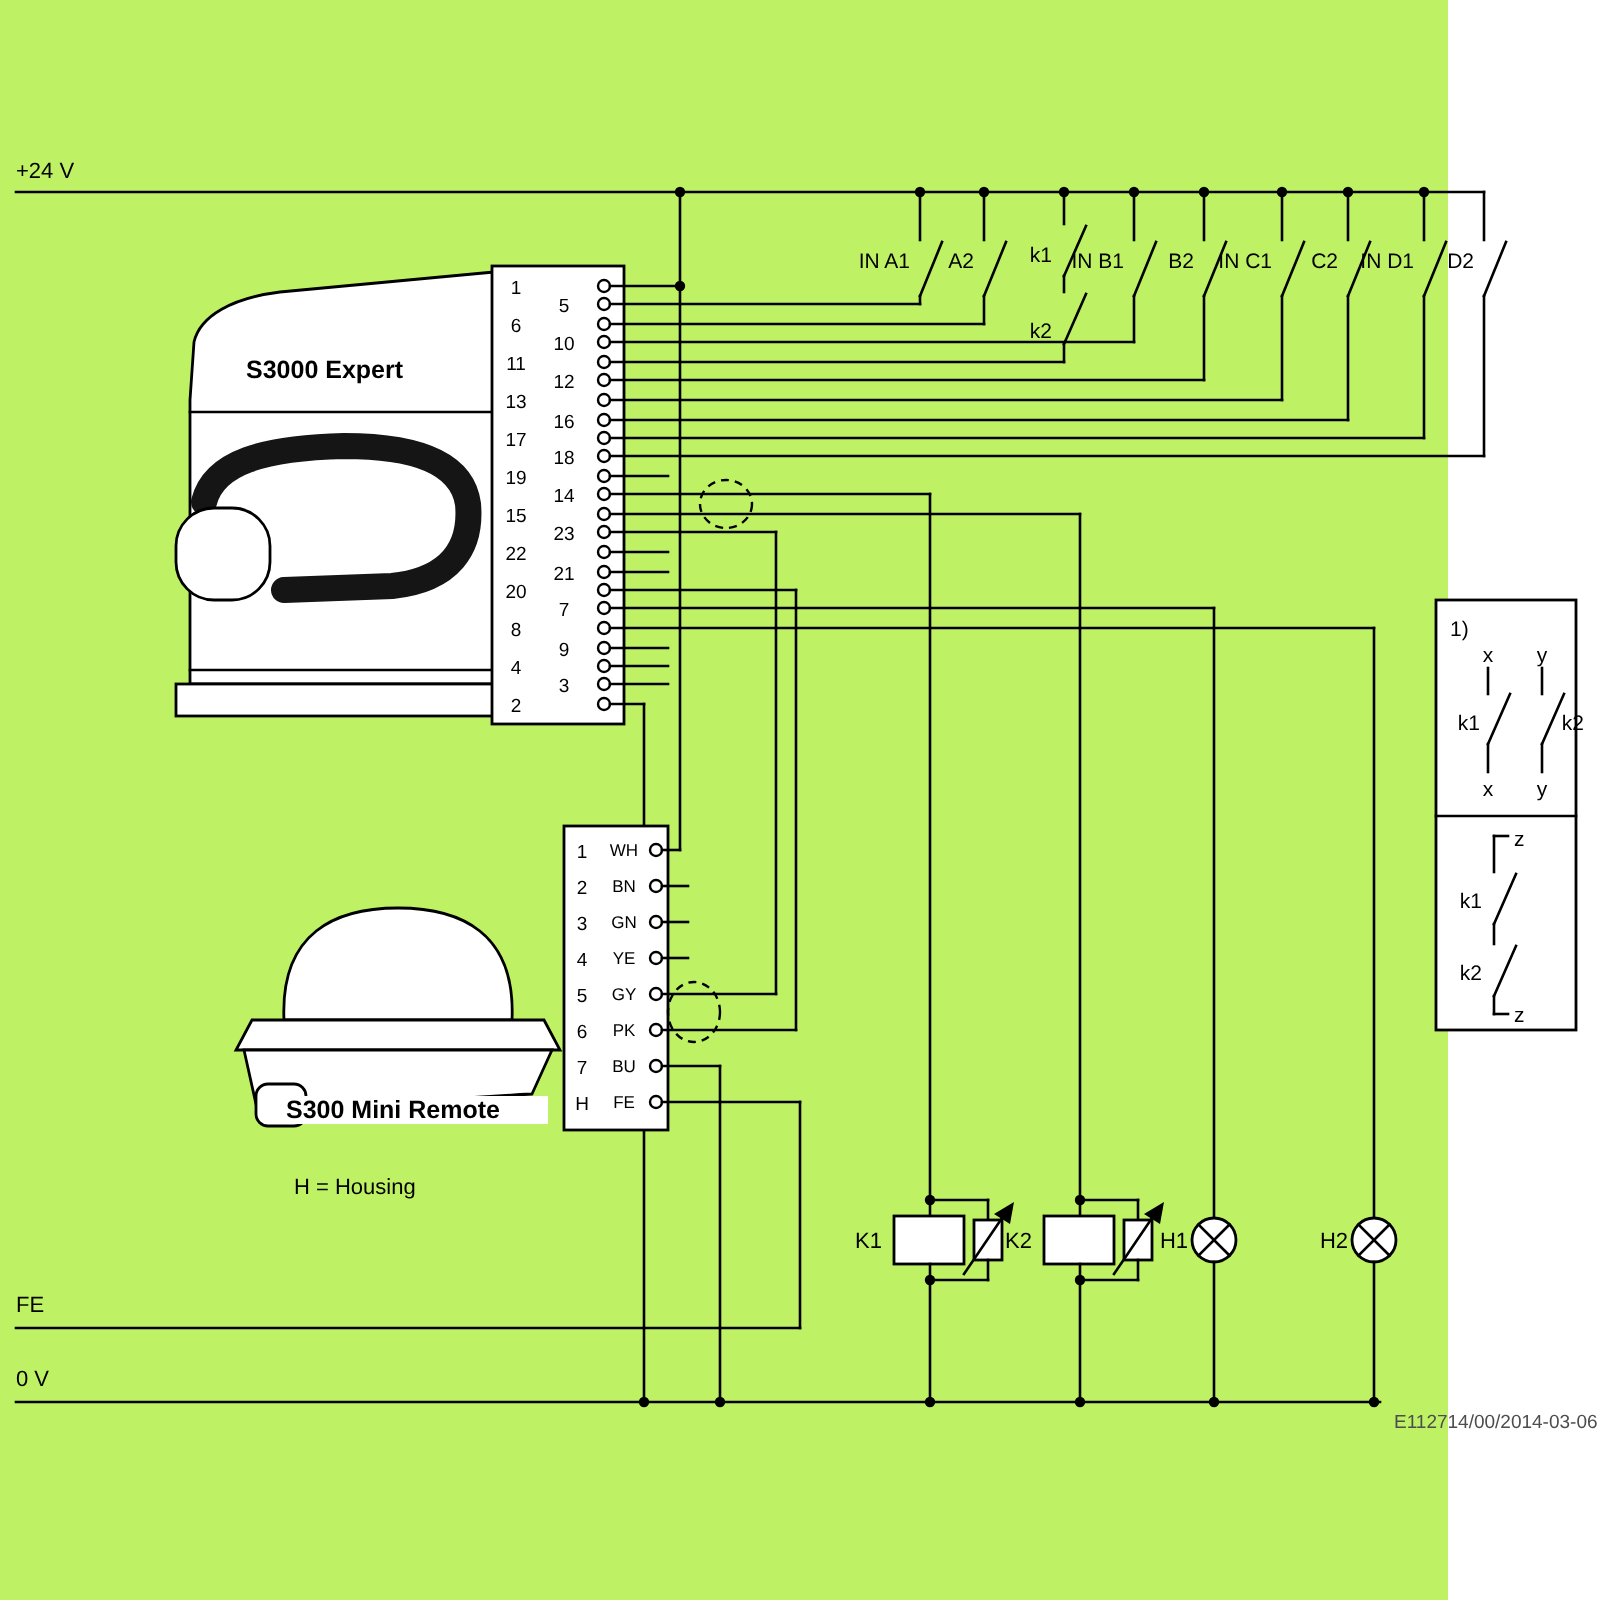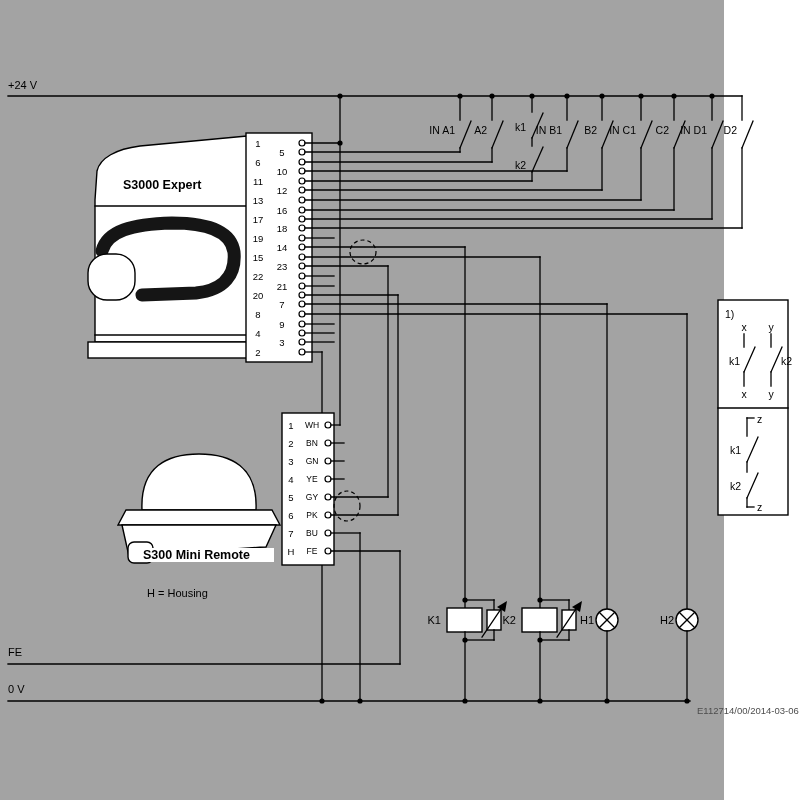--- a/index.html
+++ b/index.html
@@ -1,16 +1,16 @@
 <!DOCTYPE html>
 <html><head>
 <meta charset="utf-8">
 <style>
   html,body{margin:0;padding:0;background:#ffffff;}
-  .page{width:724px;height:800px;background:#a3a3a3;position:relative;}
+  .page{width:724px;height:800px;background:#bef264;position:relative;}
   svg{display:block;}
   .w{stroke:#000;stroke-width:1.3;fill:none;stroke-linecap:square;}
   .o{stroke:#000;stroke-width:1.4;fill:#fff;}
   .band{stroke:#151515;stroke-width:13;fill:none;stroke-linecap:round;}
   .dot{fill:#000;stroke:none;}
   .term{fill:#fff;stroke:#000;stroke-width:1.2;}
   .dash{fill:none;stroke:#000;stroke-width:1.2;stroke-dasharray:4 3;}
   text{font-family:"Liberation Sans",sans-serif;fill:#000;}
   .t8{font-size:8.5px;}
   .t9{font-size:9.5px;}

